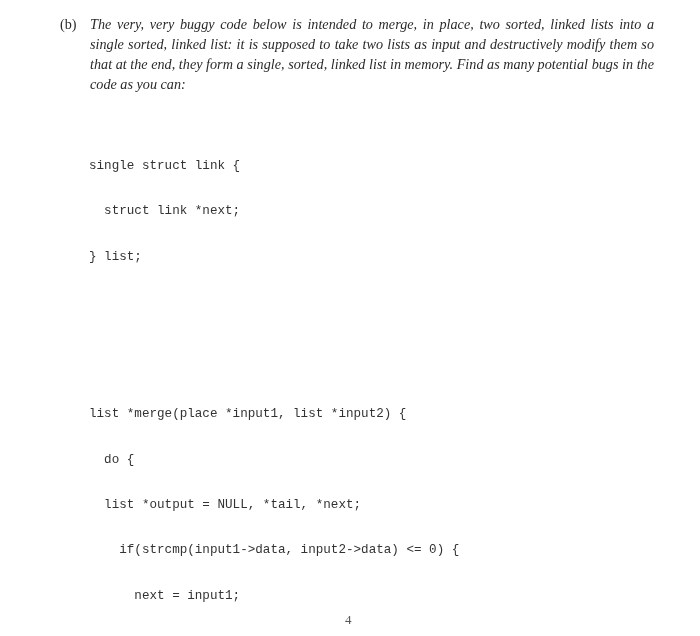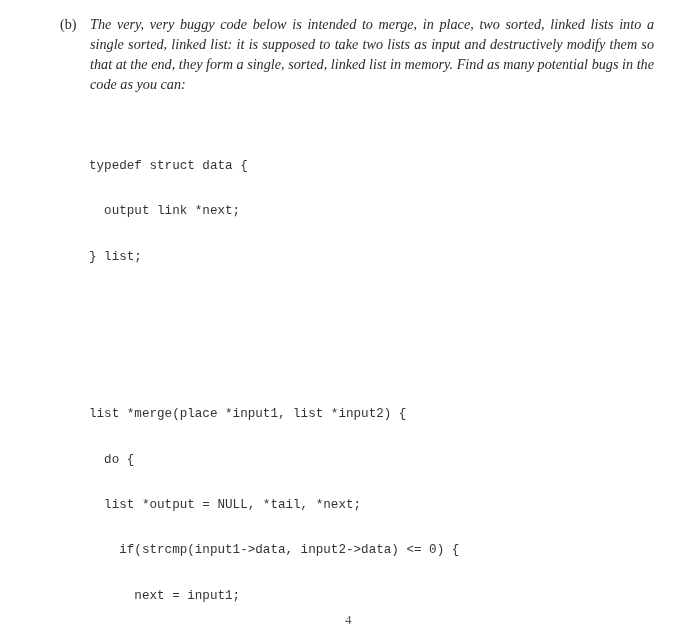--- a/index.html
+++ b/index.html
@@ -64,22 +64,22 @@
 </head>
 <body>
 
 <div class="problem">
   <span class="label">(b)</span>
   <div class="body">The very, very buggy code below is intended to merge, in place, two sorted, linked lists into a single sorted, linked list: it is supposed to take two lists as input and destructively modify them so that at the end, they form a single, sorted, linked list in memory.  Find as many potential bugs in the code as you can:</div>
 </div>
 
 <div class="code">
   <div>
-    <span class="line">typedef struct data {</span>
-    <span class="line">  output link *next;</span>
+    <span class="line">single struct link {</span>
+    <span class="line">  struct link *next;</span>
     <span class="line">} list;</span>
   </div>
   <span class="gap"></span>
   <div>
     <span class="line">list *merge(place *input1, list *input2) {</span>
     <span class="line">  do {</span>
     <span class="line">  list *output = NULL, *tail, *next;</span>
     <span class="line">    if(strcmp(input1-&gt;data, input2-&gt;data) &lt;= 0) {</span>
     <span class="line">      next = input1;</span>
     

